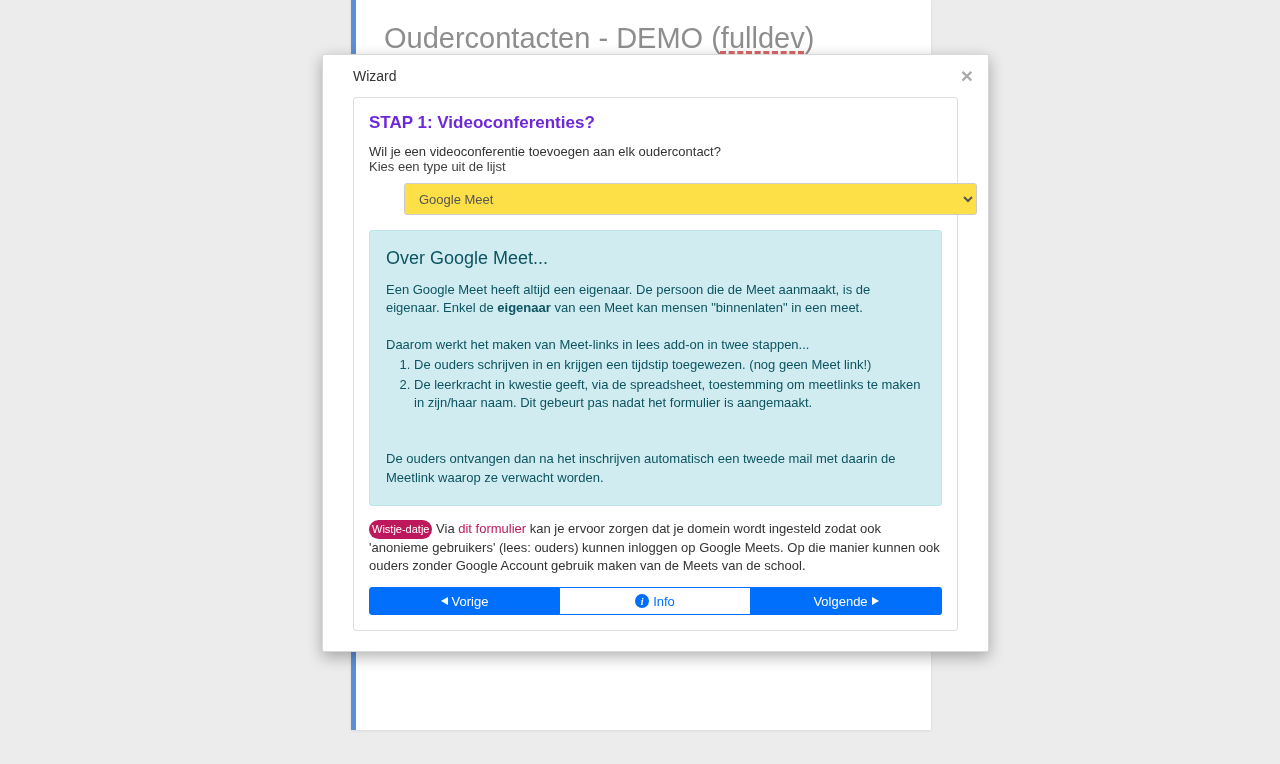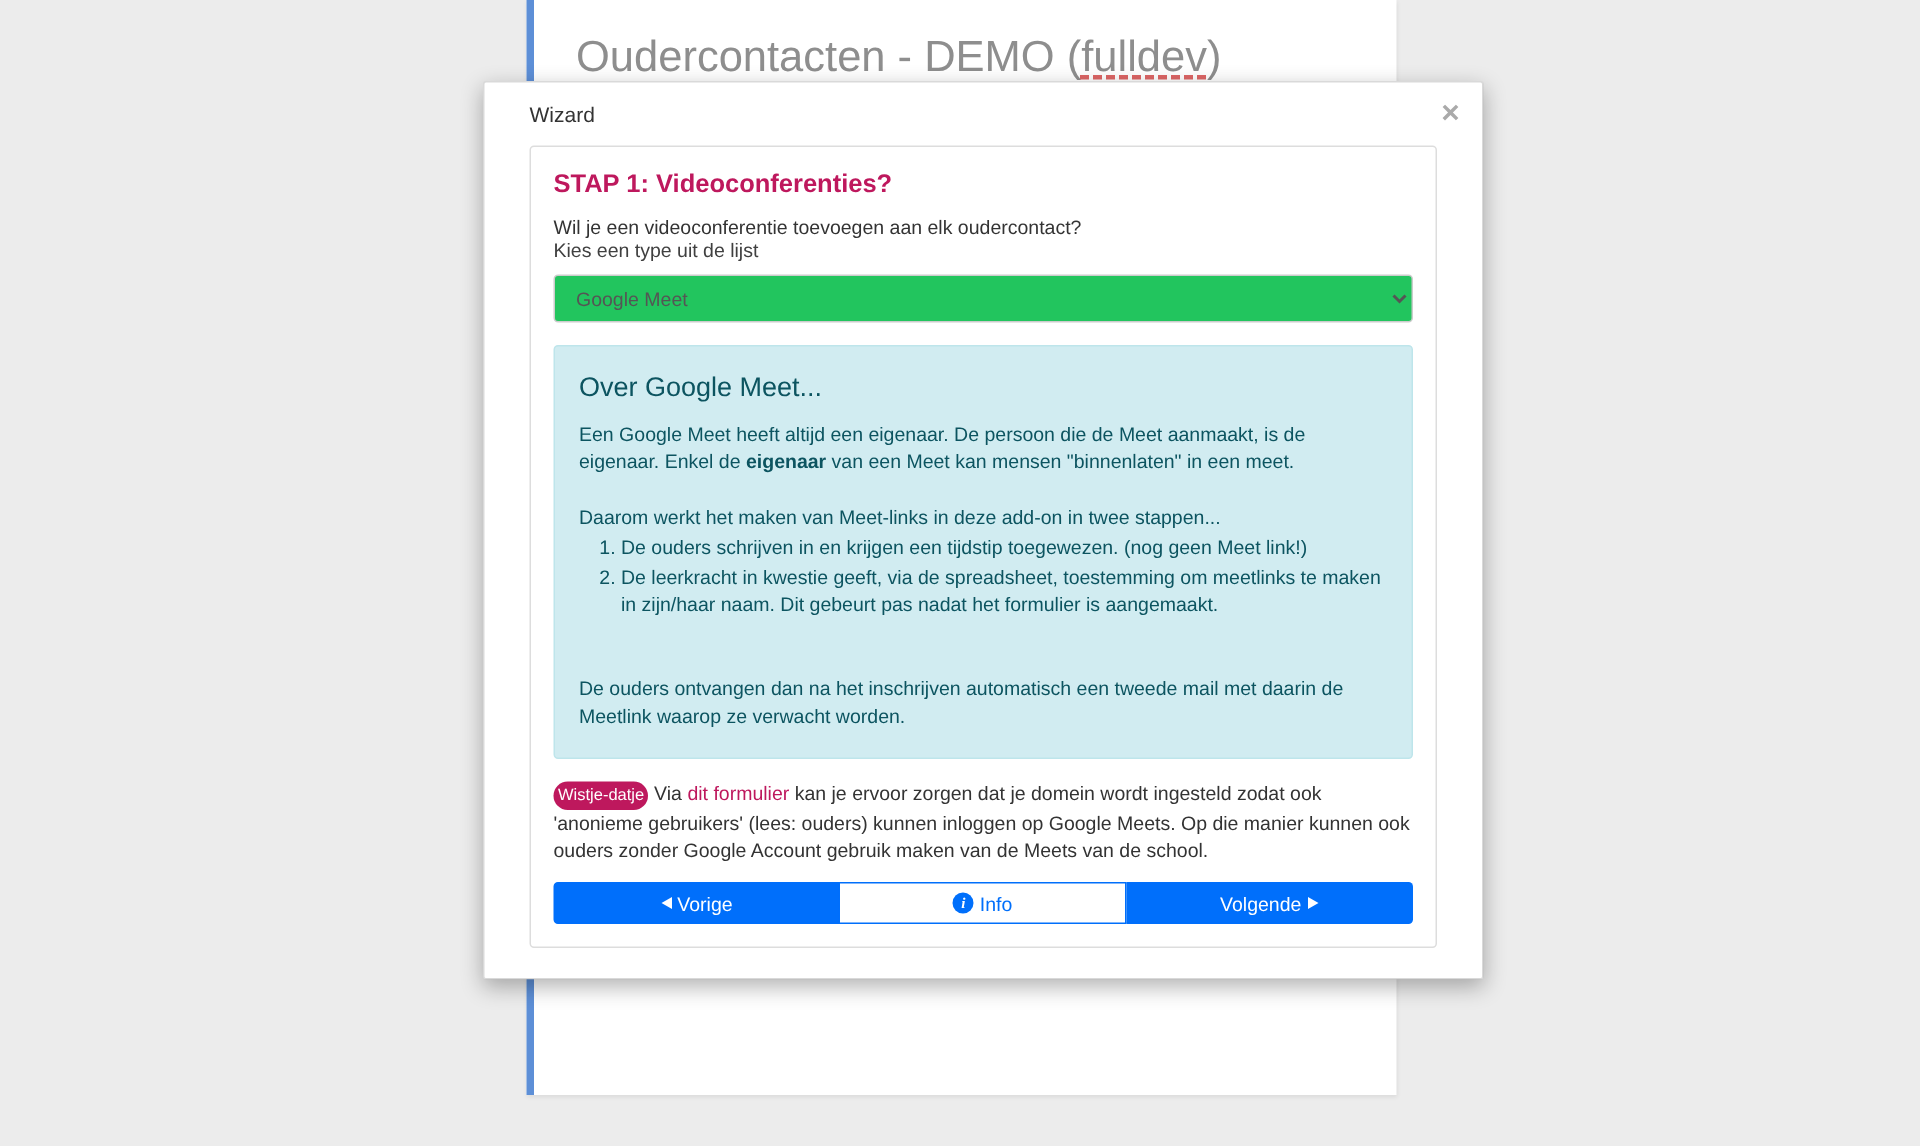--- a/index.html
+++ b/index.html
@@ -77,42 +77,43 @@
       border-radius: 3px;
       background: #fff;
     }
     .card-content {
       padding: 15px 15px 0 15px;
     }
 
     .step-title {
       font-size: 17px;
       font-weight: bold;
-      color: #be185d;
+      color: #6d28d9;
       margin-bottom: 11px;
     }
     .question {
       font-size: 13px;
       color: #333;
     }
     .label {
       font-size: 13px;
       color: #404040;
       margin-bottom: 9px;
     }
     .select {
       width: 100%;
       height: 32px;
       font-size: 13px;
       color: #555;
       padding: 5px 10px;
       border: 1px solid #ccc;
       border-radius: 3px;
-      background: #22c55e;
+      background: #fde047;
       margin-bottom: 15px;
+      margin-left: 35px;
     }
 
     
     .info-box {
       background: #d1ecf1;
       border: 1px solid #bee5eb;
       color: #0c5460;
       border-radius: 3px;
       padding: 15px 20px 18px 16px;
       font-size: 13px;
@@ -215,21 +216,21 @@
         <select class="select">
           <option>Google Meet</option>
         </select>
 
         <div class="info-box">
           <div class="info-title">Over Google Meet...</div>
           <div>
             <span>Een Google Meet heeft altijd een eigenaar. De persoon die de Meet aanmaakt, is de eigenaar. Enkel de </span><b>eigenaar</b><span> van een Meet kan mensen "binnenlaten" in een meet.</span>
           </div>
           <div class="info-break"></div>
-          <div>Daarom werkt het maken van Meet-links in deze add-on in twee stappen...</div>
+          <div>Daarom werkt het maken van Meet-links in lees add-on in twee stappen...</div>
           <ol>
             <li>De ouders schrijven in en krijgen een tijdstip toegewezen. (nog geen Meet link!)</li>
             <li>De leerkracht in kwestie geeft, via de spreadsheet, toestemming om meetlinks te maken in zijn/haar naam. Dit gebeurt pas nadat het formulier is aangemaakt.</li>
           </ol>
           <div class="info-break"></div>
           <div class="info-break"></div>
           <div>De ouders ontvangen dan na het inschrijven automatisch een tweede mail met daarin de Meetlink waarop ze verwacht worden.</div>
         </div>
 
         <div class="tip-row">

